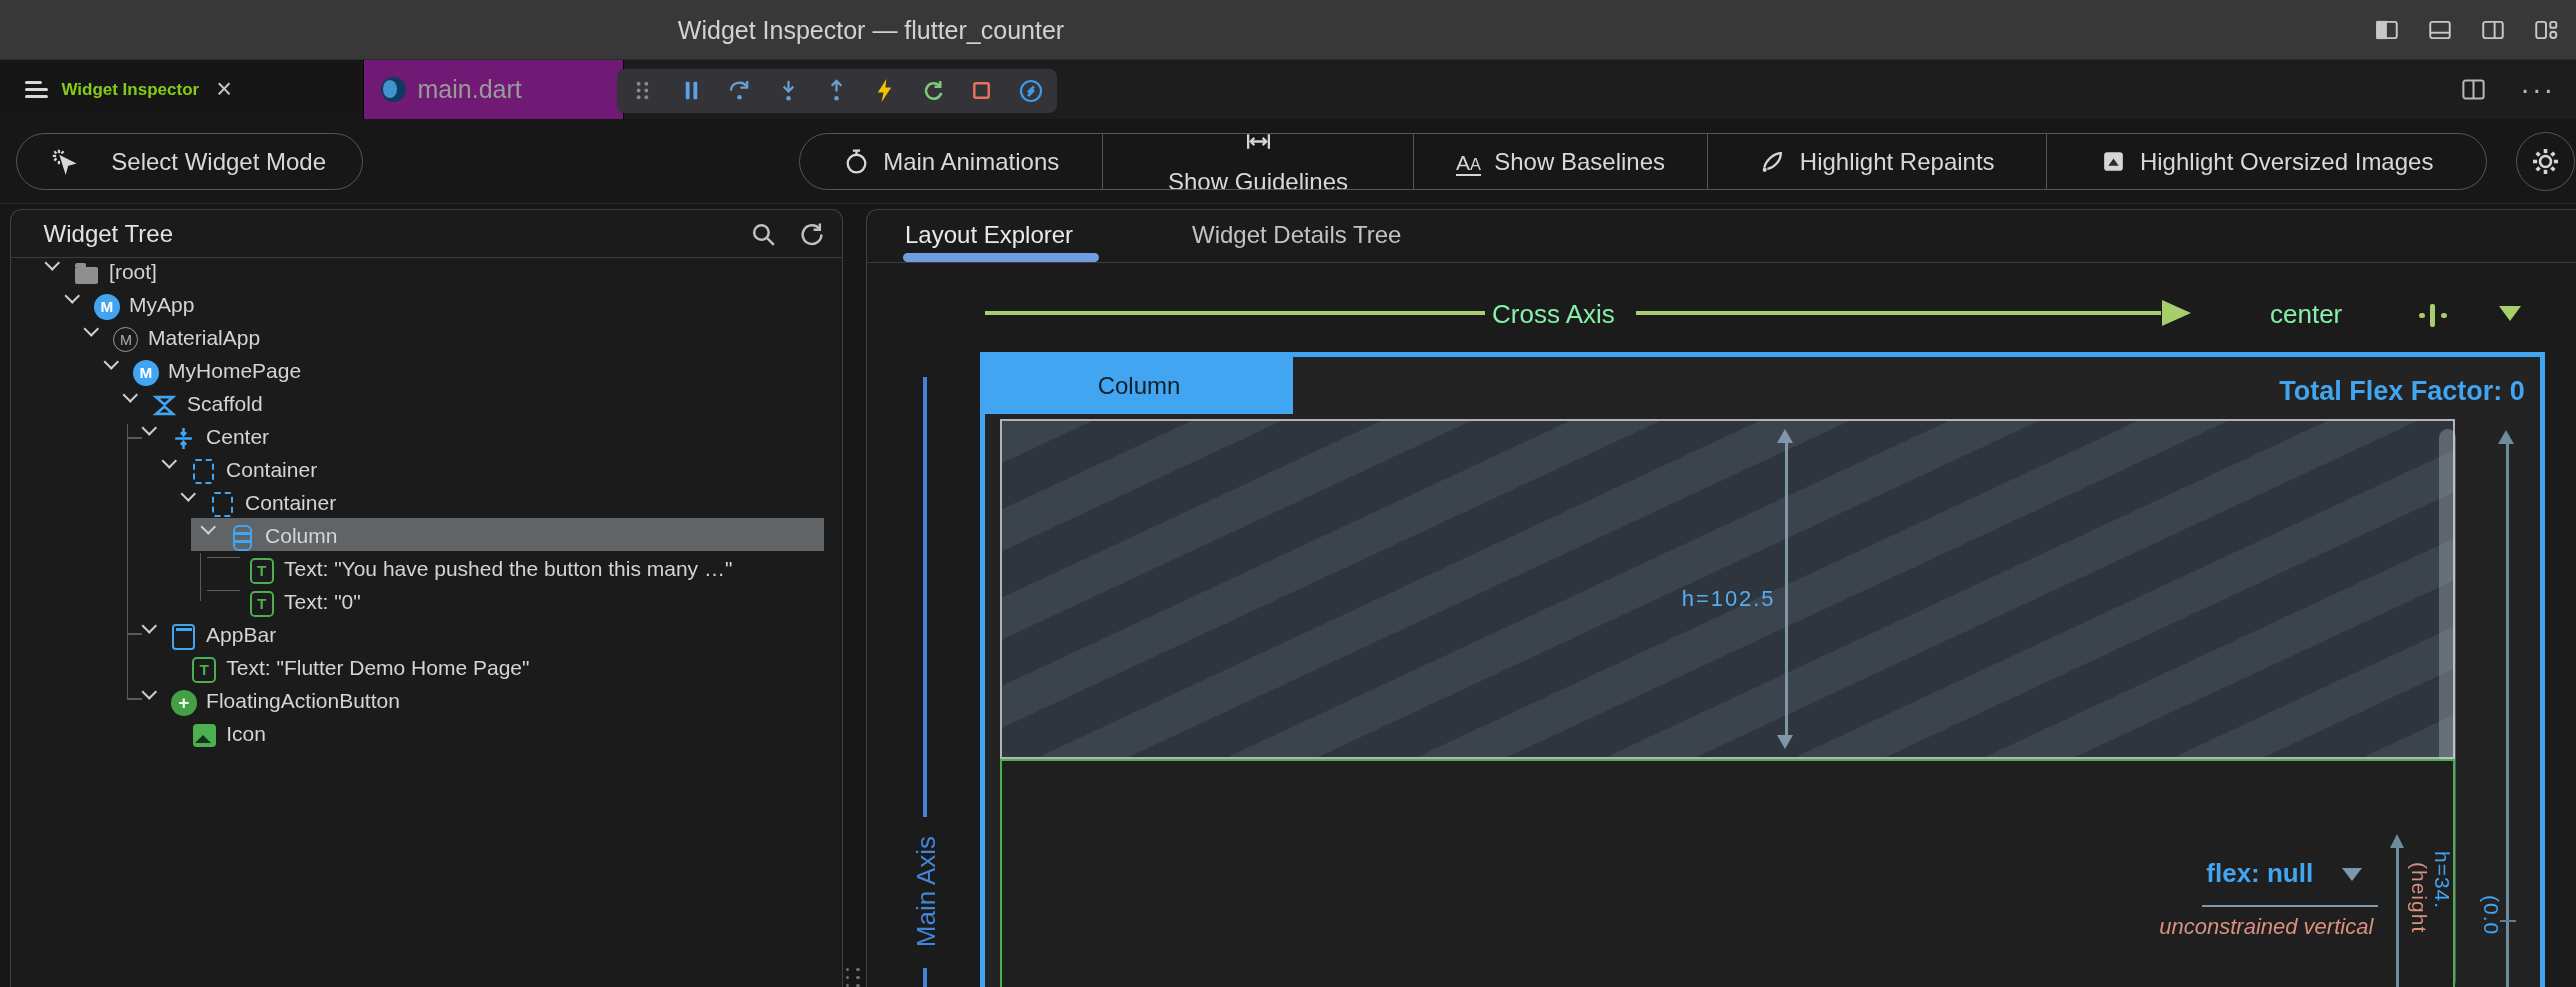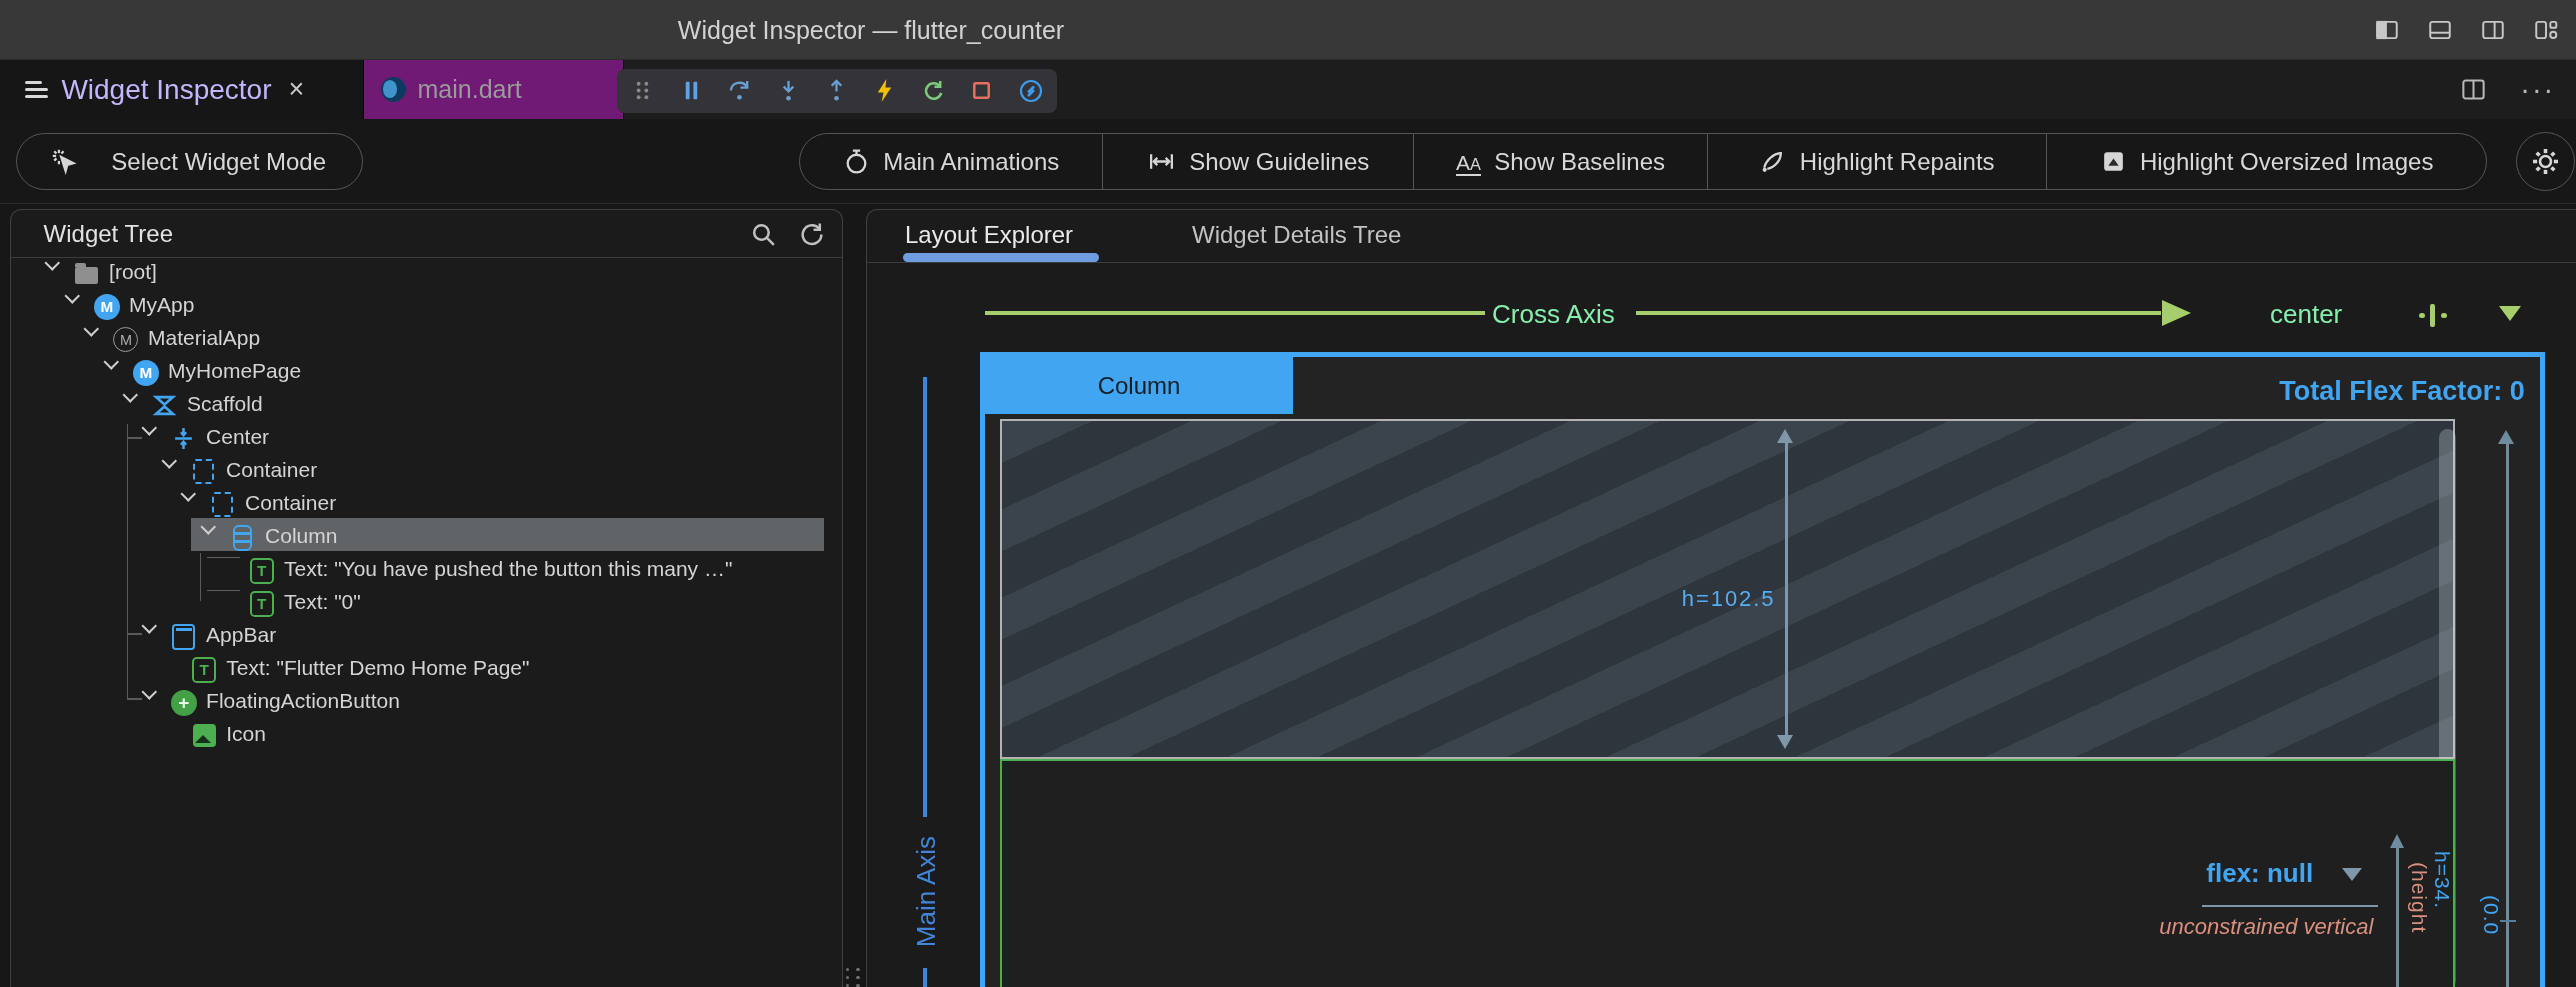--- a/index.html
+++ b/index.html
@@ -10,21 +10,21 @@
   
   .titlebar{position:absolute;left:0;top:0;width:2576px;height:60px;background:#383838;border-bottom:1px solid #2a2a2a;}
   .titlebar .title{position:absolute;left:536px;top:0;width:670px;height:60px;line-height:60px;text-align:center;color:#d2d2d2;font-size:25px;}
   .win-icons{position:absolute;right:17px;top:0;height:60px;display:flex;align-items:center;gap:27px;}
 
   
   .tabbar{position:absolute;left:0;top:60px;width:2576px;height:59px;background:#1d1d1d;}
   .tab{position:absolute;top:0;height:59px;display:flex;align-items:center;}
   .tab.active{left:0;width:364px;background:#161616;border-right:1px solid #000;}
   .tab.inactive{left:364px;width:260px;background:#701a75;border-right:1px solid #000;}
-  .tab-label-active{color:#c4b5fd;font-size:28px;font-weight:normal;margin-left:13.4px;}
+  .tab-label-active{color:#84cc16;font-size:17px;font-weight:bold;margin-left:13.4px;}
   .tab-label-inactive{color:#9a9a9a;font-size:25px;margin-left:11.5px;}
   .menu-ic{width:23px;height:17px;margin-left:25px;display:flex;flex-direction:column;justify-content:space-between;}
   .menu-ic i{display:block;height:2.9px;background:#d8d8d8;border-radius:1.9px;}
   .menu-ic i:nth-child(1){width:17px}.menu-ic i:nth-child(2){width:23px}.menu-ic i:nth-child(3){width:23px}
   .close-ic{color:#c8c8c8;font-size:27px;margin-left:17px;line-height:1;}
   .dart-ic{width:25px;height:25px;border-radius:50%;background:#0e3a5f;margin-left:17px;position:relative;overflow:hidden;}
   .dart-ic::after{content:"";position:absolute;left:1.9px;top:2.9px;width:14.4px;height:18px;border-radius:50%;background:#4aa3df;opacity:.85;}
   .debug-toolbar{position:absolute;left:617px;top:8.6px;width:440px;height:44px;background:#333338;border-radius:7.7px;display:flex;align-items:center;justify-content:space-between;padding:0 13.4px;}
   .tabbar-right{position:absolute;right:21px;top:0;height:59px;display:flex;align-items:center;gap:33px;color:#b8b8b8;}
   .more-ic{font-size:29px;letter-spacing:1.9px;color:#b8b8b8;line-height:1;}
@@ -244,21 +244,21 @@
         <div class="toggle-btn" style="width: 303px;">
           <span>
             <svg width="27" height="27" viewBox="0 0 26 26" fill="none" stroke="#d6d6d6" stroke-width="2.2">
               <circle cx="13" cy="15" r="8.5"></circle>
               <line x1="13" y1="2.5" x2="13" y2="6"></line>
               <line x1="9.5" y1="2.5" x2="16.5" y2="2.5"></line>
             </svg>
           </span>
           <span>Main Animations</span>
         </div>
-        <div class="toggle-btn" style="width: 311px;">
+        <div class="toggle-btn" style="width: 311px; flex-direction: column;">
           <span>
             <svg width="29" height="27" viewBox="0 0 28 26" fill="none" stroke="#d6d6d6" stroke-width="2.2">
               <line x1="4" y1="6" x2="4" y2="20"></line>
               <line x1="24" y1="6" x2="24" y2="20"></line>
               <line x1="7" y1="13" x2="21" y2="13"></line>
               <path d="M10,9.5 L6.5,13 L10,16.5"></path>
               <path d="M18,9.5 L21.5,13 L18,16.5"></path>
             </svg>
           </span>
           <span>Show Guidelines</span>

